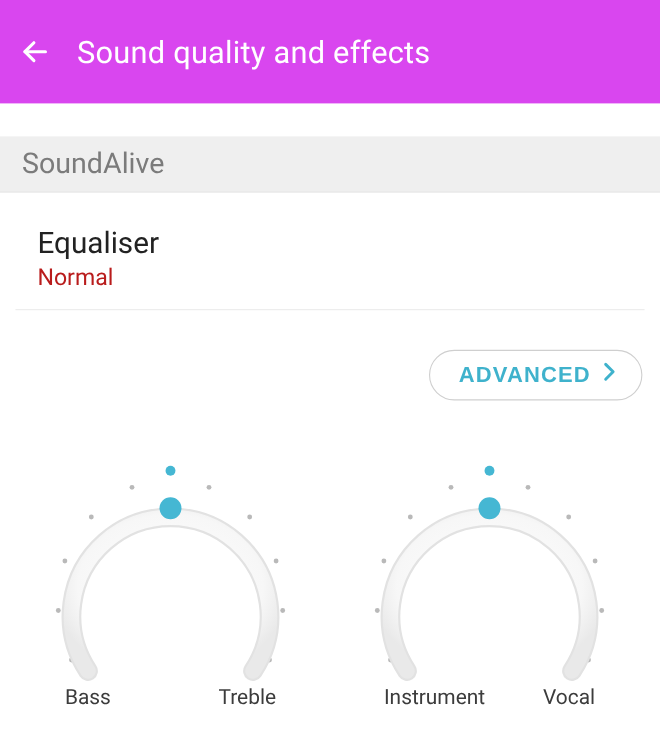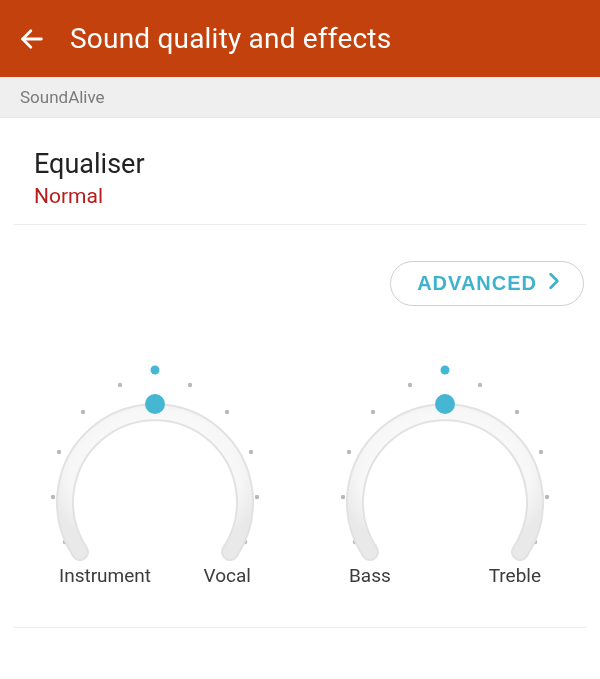--- a/index.html
+++ b/index.html
@@ -1,31 +1,32 @@
 <!DOCTYPE html>
 <html><head>
 <meta charset="utf-8">
 <style>
   * { box-sizing: border-box; margin: 0; padding: 0; }
   html, body { width: 600px; height: 679px; font-family: -apple-system, Roboto, "Helvetica Neue", Arial, sans-serif; background: #fff; }
   .header {
-    background: #c2410c;
-    height: 77px;
+    background: #d946ef;
+    height: 94px;
     display: flex;
     align-items: center;
     padding: 0 18px;
   }
   .back-icon { color: #fff; margin-right: 24px; display: flex; align-items: center; }
   .header-title { color: #fff; font-size: 28px; font-weight: 400; letter-spacing: 0.2px; }
   .section-label {
     background: #efefef;
     color: #7b7b7b;
-    font-size: 17px;
+    font-size: 26px;
     padding: 10px 20px 10px 20px;
     border-bottom: 1px solid #e6e6e6;
+    margin-top: 30px;
   }
   .eq-row {
     padding: 18px 20px 16px 20px;
     border-bottom: 1px solid #ececec;
     margin: 12px 14px;
   }
   .eq-title { color: #222; font-size: 27px; font-weight: 400; }
   .eq-value { color: #b91c1c; font-size: 21px; margin-top: 4px; }
   .adv-row {
     display: flex;
@@ -94,54 +95,20 @@
       </svg>
     </span>
   </button>
 </div>
 
 <div class="dials-row">
 
   <div class="dial-wrap">
     <div class="dial">
       <svg width="240" height="220" viewBox="0 0 240 220">
-        <g fill="#b9b9b9">
-          <circle cx="30" cy="190" r="2.2"></circle>
-          <circle cx="18" cy="145" r="2.2"></circle>
-          <circle cx="24" cy="100" r="2.2"></circle>
-          <circle cx="48" cy="60" r="2.2"></circle>
-          <circle cx="85" cy="33" r="2.2"></circle>
-          <circle cx="155" cy="33" r="2.2"></circle>
-          <circle cx="192" cy="60" r="2.2"></circle>
-          <circle cx="216" cy="100" r="2.2"></circle>
-          <circle cx="222" cy="145" r="2.2"></circle>
-          <circle cx="210" cy="190" r="2.2"></circle>
-        </g>
-        <circle cx="120" cy="18" r="4.5" fill="#45b7d3"></circle>
-        <defs>
-          <radialGradient id="g2" cx="50%" cy="45%" r="60%">
-            <stop offset="0%" stop-color="#ffffff"></stop>
-            <stop offset="78%" stop-color="#f7f7f7"></stop>
-            <stop offset="100%" stop-color="#e9e9e9"></stop>
-          </radialGradient>
-        </defs>
-        <path d="M 45 200 A 90 90 0 1 1 195 200" fill="none" stroke="#e2e2e2" stroke-width="18" stroke-linecap="round"></path>
-        <path d="M 45 200 A 90 90 0 1 1 195 200" fill="none" stroke="url(#g2)" stroke-width="14" stroke-linecap="round"></path>
-        <circle cx="120" cy="52" r="10" fill="#45b7d3"></circle>
-      </svg>
-    </div>
-    <div class="dial-labels">
-      <span>Instrument</span>
-      <span>Vocal</span>
-    </div>
-  </div>
-
-  <div class="dial-wrap">
-    <div class="dial">
-      <svg width="240" height="220" viewBox="0 0 240 220">
 
         <g fill="#b9b9b9">
           <circle cx="30" cy="190" r="2.2"></circle>
           <circle cx="18" cy="145" r="2.2"></circle>
           <circle cx="24" cy="100" r="2.2"></circle>
           <circle cx="48" cy="60" r="2.2"></circle>
           <circle cx="85" cy="33" r="2.2"></circle>
           <circle cx="155" cy="33" r="2.2"></circle>
           <circle cx="192" cy="60" r="2.2"></circle>
           <circle cx="216" cy="100" r="2.2"></circle>
@@ -163,15 +130,49 @@
 
         <circle cx="120" cy="52" r="10" fill="#45b7d3"></circle>
       </svg>
     </div>
     <div class="dial-labels">
       <span>Bass</span>
       <span>Treble</span>
     </div>
   </div>
 
+  <div class="dial-wrap">
+    <div class="dial">
+      <svg width="240" height="220" viewBox="0 0 240 220">
+        <g fill="#b9b9b9">
+          <circle cx="30" cy="190" r="2.2"></circle>
+          <circle cx="18" cy="145" r="2.2"></circle>
+          <circle cx="24" cy="100" r="2.2"></circle>
+          <circle cx="48" cy="60" r="2.2"></circle>
+          <circle cx="85" cy="33" r="2.2"></circle>
+          <circle cx="155" cy="33" r="2.2"></circle>
+          <circle cx="192" cy="60" r="2.2"></circle>
+          <circle cx="216" cy="100" r="2.2"></circle>
+          <circle cx="222" cy="145" r="2.2"></circle>
+          <circle cx="210" cy="190" r="2.2"></circle>
+        </g>
+        <circle cx="120" cy="18" r="4.5" fill="#45b7d3"></circle>
+        <defs>
+          <radialGradient id="g2" cx="50%" cy="45%" r="60%">
+            <stop offset="0%" stop-color="#ffffff"></stop>
+            <stop offset="78%" stop-color="#f7f7f7"></stop>
+            <stop offset="100%" stop-color="#e9e9e9"></stop>
+          </radialGradient>
+        </defs>
+        <path d="M 45 200 A 90 90 0 1 1 195 200" fill="none" stroke="#e2e2e2" stroke-width="18" stroke-linecap="round"></path>
+        <path d="M 45 200 A 90 90 0 1 1 195 200" fill="none" stroke="url(#g2)" stroke-width="14" stroke-linecap="round"></path>
+        <circle cx="120" cy="52" r="10" fill="#45b7d3"></circle>
+      </svg>
+    </div>
+    <div class="dial-labels">
+      <span>Instrument</span>
+      <span>Vocal</span>
+    </div>
+  </div>
+
 </div>
 
 <div class="divider-bottom"></div>
 
 </body></html>

